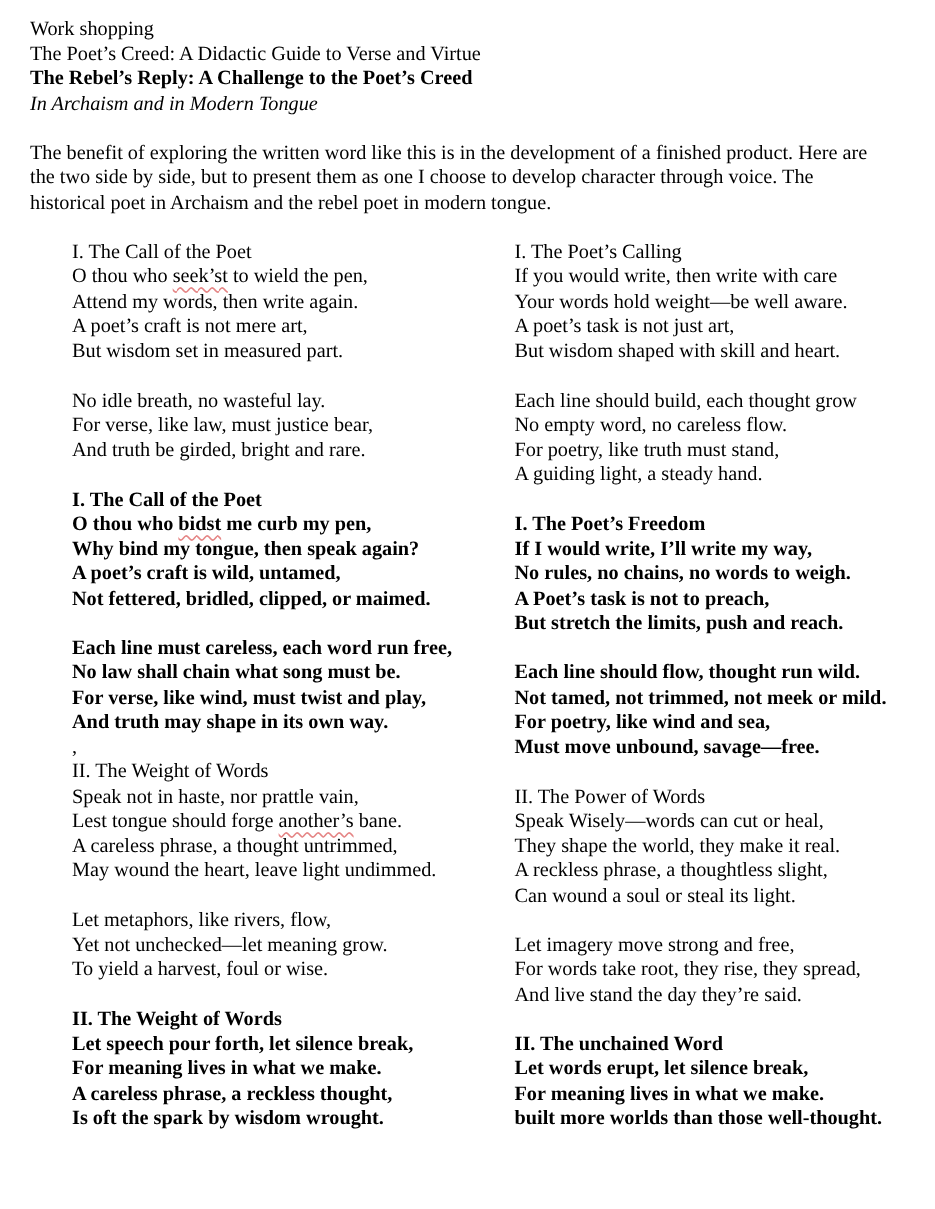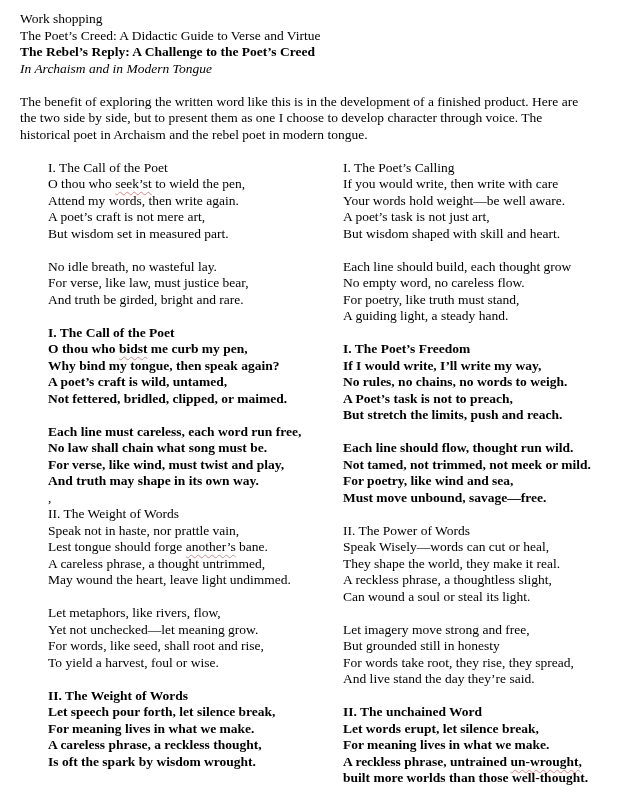--- a/index.html
+++ b/index.html
@@ -76,21 +76,20 @@
         <div class="line bold">And truth may shape in its own way.</div>
         <div class="line">,</div>
         <div class="line">II. The Weight of Words</div>
         <div class="line">Speak not in haste, nor prattle vain,</div>
         <div class="line">Lest tongue should forge <span class="misspell">another’s</span> bane.</div>
         <div class="line">A careless phrase, a thought untrimmed,</div>
         <div class="line">May wound the heart, leave light undimmed.</div>
         <div class="line">&nbsp;</div>
         <div class="line">Let metaphors, like rivers, flow,</div>
         <div class="line">Yet not unchecked—let meaning grow.</div>
-        <div class="line">For words, like seed, shall root and rise,</div>
         <div class="line">To yield a harvest, foul or wise.</div>
         <div class="line">&nbsp;</div>
         <div class="line bold">II. The Weight of Words</div>
         <div class="line bold">Let speech pour forth, let silence break,</div>
         <div class="line bold">For meaning lives in what we make.</div>
         <div class="line bold">A careless phrase, a reckless thought,</div>
         <div class="line bold">Is oft the spark by wisdom wrought.</div>
       </div>
     <div class="col" id="col-right">
         <div class="line">I. The Poet’s Calling</div>
@@ -115,25 +114,23 @@
         <div class="line bold">For poetry, like wind and sea,</div>
         <div class="line bold">Must move unbound, savage—free.</div>
         <div class="line">&nbsp;</div>
         <div class="line">II. The Power of Words</div>
         <div class="line">Speak Wisely—words can cut or heal,</div>
         <div class="line">They shape the world, they make it real.</div>
         <div class="line">A reckless phrase, a thoughtless slight,</div>
         <div class="line">Can wound a soul or steal its light.</div>
         <div class="line">&nbsp;</div>
         <div class="line">Let imagery move strong and free,</div>
-        <div class="line">But grounded still in honesty</div>
         <div class="line">For words take root, they rise, they spread,</div>
         <div class="line">And live stand the day they’re said.</div>
         <div class="line">&nbsp;</div>
         <div class="line bold">II. The unchained Word</div>
         <div class="line bold">Let words erupt, let silence break,</div>
         <div class="line bold">For meaning lives in what we make.</div>
-        <div class="line bold">A reckless phrase, untrained <span class="misspell">un-wrought,</span></div>
         <div class="line bold">built more worlds than those well-thought.</div>
       </div>
   </div>
 
 </div>
 
 </body></html>

